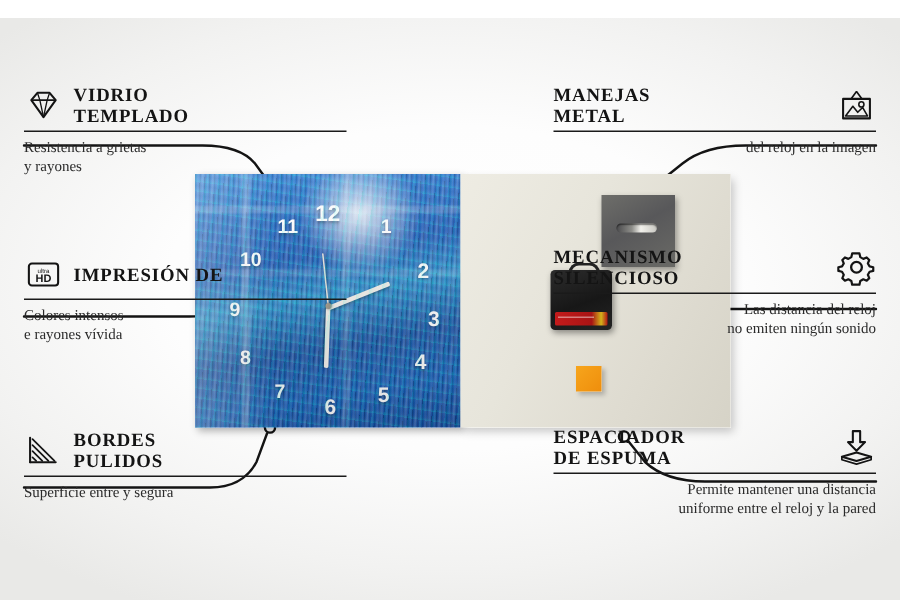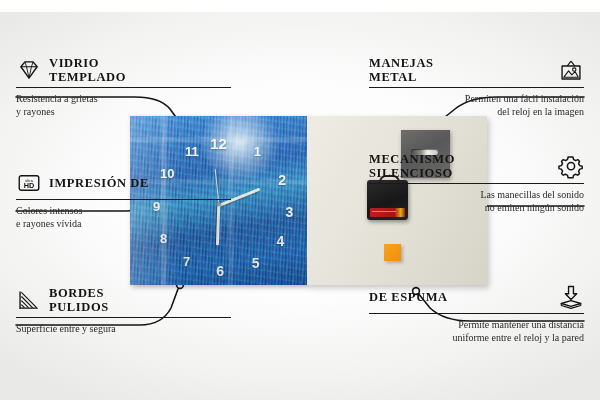--- a/index.html
+++ b/index.html
@@ -241,45 +241,45 @@
       <svg class="ico" viewBox="0 0 32 32">
         <g fill="none" stroke="#141414" stroke-width="1.7" stroke-linejoin="round">
           <rect x="5" y="11" width="22" height="16"></rect>
           <path d="M7,25 L13,17 L17,22 L21,18 L25,25 Z" stroke-width="1.3"></path>
           <circle cx="20" cy="15.5" r="2.1" stroke-width="1.3"></circle>
           <path d="M16,5 L11.5,11 M16,5 L20.5,11" stroke-width="1.4"></path>
         </g>
       </svg>
     </div>
     <div class="rule"></div>
-    <div class="sub">Permiten una fácil instalación</div>
     <div class="sub">del reloj en la imagen</div>
   </div>
 
-  <div class="callout right" style="left:369px;top:140px;">
+  <div class="callout right" style="left:369px;top:152px;">
     <div class="head">
       <div style="flex:1">
         <div class="title">MECANISMO</div>
         <div class="title">SILENCIOSO</div>
       </div>
       <svg class="ico" viewBox="0 0 32 32">
         <g fill="none" stroke="#141414" stroke-width="1.9" stroke-linejoin="round">
           <path d="M16,4.5 l3.1,0 l0.7,3.1 l2.6,1.5 l2.9,-1.2 l2.2,2.2 l-1.2,2.9 l1.5,2.6 l3.1,0.7 l0,3.1 l-3.1,0.7 l-1.5,2.6 l1.2,2.9 l-2.2,2.2 l-2.9,-1.2 l-2.6,1.5 l-0.7,3.1 l-3.1,0 l-3.1,0 l-0.7,-3.1 l-2.6,-1.5 l-2.9,1.2 l-2.2,-2.2 l1.2,-2.9 l-1.5,-2.6 l-3.1,-0.7 l0,-3.1 l3.1,-0.7 l1.5,-2.6 l-1.2,-2.9 l2.2,-2.2 l2.9,1.2 l2.6,-1.5 l0.7,-3.1 Z" transform="translate(-0.5,0) scale(0.96) translate(0.6,0.6)"></path>
           <circle cx="16" cy="16.2" r="4.4"></circle>
         </g>
       </svg>
     </div>
     <div class="rule"></div>
-    <div class="sub">Las manecillas del sonido</div>
+    <div class="sub">Las distancia del reloj</div>
     <div class="sub">no emiten ningún sonido</div>
   </div>
 
   <div class="callout right" style="left:369px;top:272px;">
     <div class="head">
       <div style="flex:1">
+        <div class="title">ESPACIADOR</div>
         <div class="title">DE ESPUMA</div>
       </div>
       <svg class="ico" viewBox="0 0 32 32">
         <g fill="none" stroke="#141414" stroke-width="1.7" stroke-linejoin="round">
           <path d="M13,3 L19,3 L19,12 L23,12 L16,19 L9,12 L13,12 Z"></path>
           <path d="M16,20.5 L28,24 L16,27.5 L4,24 Z"></path>
           <path d="M4,24 L4,26.5 L16,30 L28,26.5 L28,24" stroke-width="1.4"></path>
         </g>
       </svg>
     </div>

